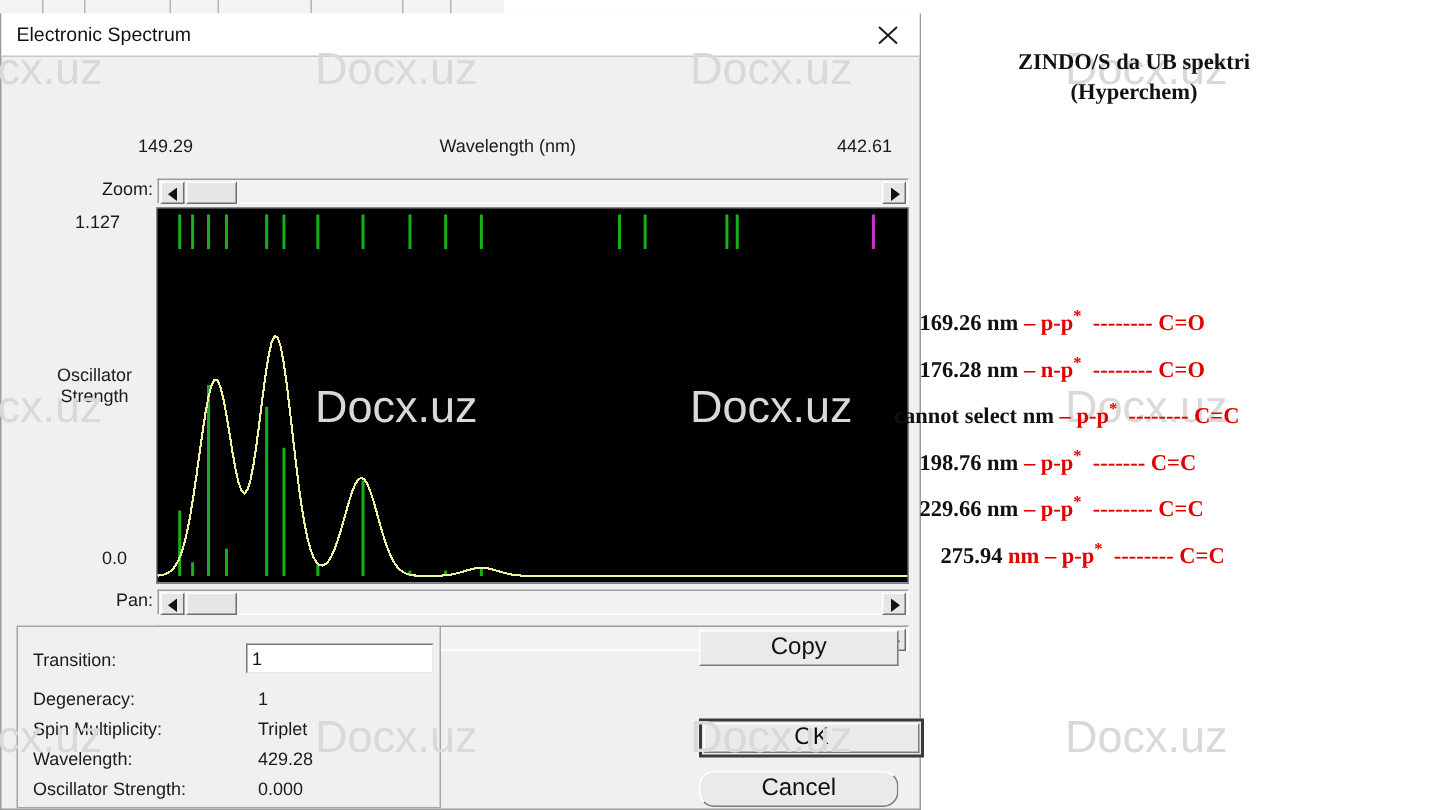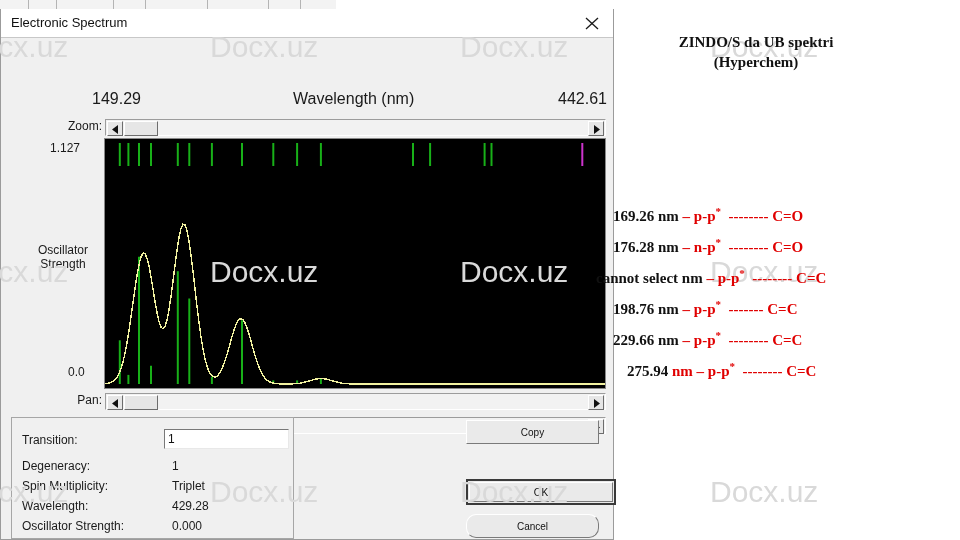--- a/index.html
+++ b/index.html
@@ -38,21 +38,21 @@
   #close-btn{
     position:absolute;right:8px;top:4px;width:26px;height:20px;cursor:pointer;
   }
   #close-btn svg{display:block;}
 
   
   #graph-panel{
     position:absolute;left:9px;top:36px;width:596px;height:362px;
     background:#f0f0f0;box-sizing:border-box;
   }
-  .axis-label{position:absolute;font-size:16px;color:#1a1a1a;}
+  .axis-label{position:absolute;font-size:12px;color:#1a1a1a;}
   #wl-min{left:82px;top:45px;}
   #wl-title{left:283px;top:45px;}
   #wl-max{left:548px;top:45px;}
   #os-max{left:40px;top:96px;font-size:12px;}
   #os-min{left:58px;top:320px;font-size:12px;}
   #os-label{left:18px;top:198px;width:70px;text-align:center;line-height:14px;font-size:12px;}
 
   .ctl-label{position:absolute;font-size:12px;color:#1a1a1a;text-align:right;}
   #zoom-label{left:20px;top:74px;width:72px;}
   #pan-label{left:20px;top:348px;width:72px;}
@@ -97,21 +97,21 @@
   .info-value{position:absolute;font-size:12px;color:#1a1a1a;}
   #transition-input{
     position:absolute;left:152px;top:11px;width:125px;height:20px;background:#fff;
     border-top:1px solid #787878;border-left:1px solid #787878;
     border-right:1px solid #e8e8e8;border-bottom:1px solid #e8e8e8;
     box-sizing:border-box;font-family:"Liberation Sans",sans-serif;font-size:12px;
     padding:0 3px;color:#111;outline:none;
   }
 
   
-  .btn{position:absolute;background:#eaeaea;font-size:10px;color:#111;
+  .btn{position:absolute;background:#eaeaea;font-size:16px;color:#111;
        border-top:1px solid #ffffff;border-left:1px solid #ffffff;
        border-right:1px solid #7a7a7a;border-bottom:1px solid #7a7a7a;
        box-sizing:border-box;cursor:pointer;
        display:flex;align-items:center;justify-content:center;
        font-family:"Liberation Sans", sans-serif;}
   #copy-btn{left:465px;top:411px;width:133px;height:24px;}
   #ok-btn{left:465px;top:470px;width:150px;height:26px;border:2px solid #3a3a3a;}
   #ok-inner{position:absolute;left:1px;top:1px;right:1px;bottom:1px;background:#eaeaea;
             border-top:1px solid #ffffff;border-left:1px solid #ffffff;
             border-right:1px solid #7a7a7a;border-bottom:1px solid #7a7a7a;

